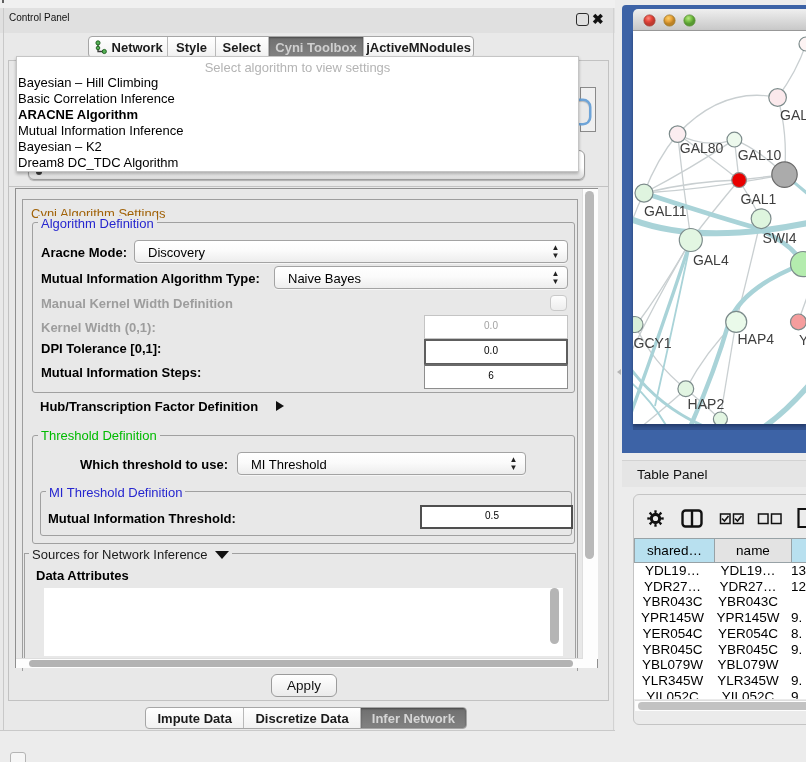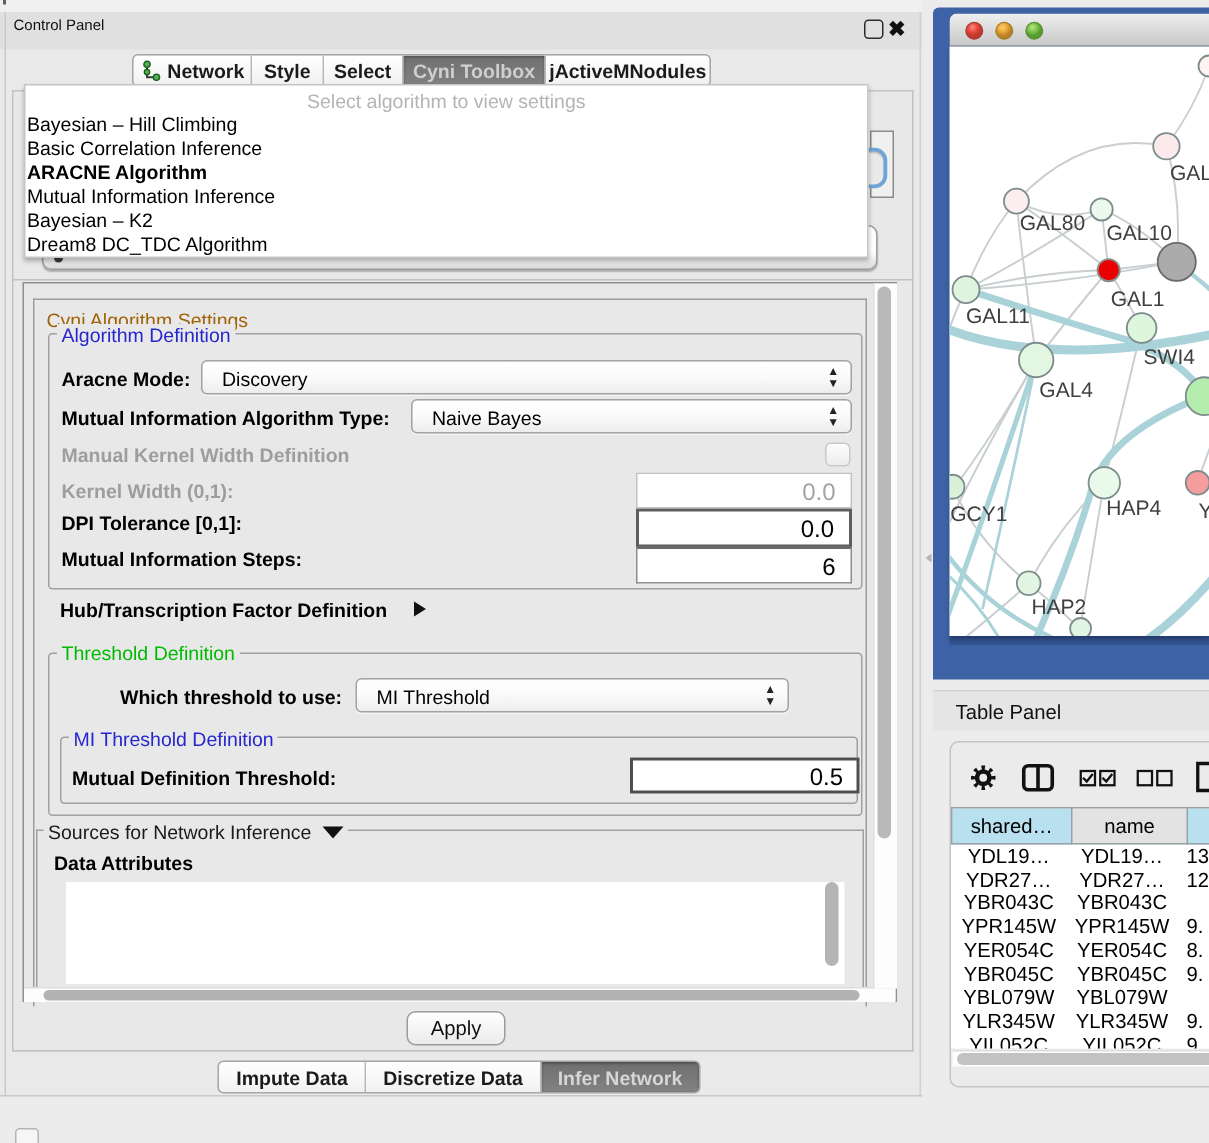--- a/index.html
+++ b/index.html
@@ -6,21 +6,21 @@
 body{width:806px;height:762px;overflow:hidden;background:#ececec;font-family:"Liberation Sans",sans-serif;}
 #root{position:relative;width:806px;height:762px;overflow:hidden;}
 .abs{position:absolute;}
 .b13{font-size:13px;font-weight:bold;color:#000;white-space:nowrap;}
 .gray{color:#9d9d9d;}
 .gbox{position:absolute;border:1px solid #a0a0a0;border-radius:3px;}
 .gtitle{position:absolute;background:#e8e8e8;padding:0 3px;font-size:13px;white-space:nowrap;}
 .combo{position:absolute;background:linear-gradient(#ffffff 0%,#fbfbfb 45%,#ededed 100%);border:1px solid #a3a3a3;border-radius:4px;box-shadow:0 1px 0 rgba(255,255,255,.6);}
 .combo .ctext{position:absolute;left:13px;top:4px;font-size:13px;color:#000;white-space:nowrap;}
 .arr{position:absolute;right:7px;top:3px;width:9px;font-size:8px;line-height:8px;color:#222;text-align:center;}
-.tfield{position:absolute;background:#fff;font-size:16px;text-align:right;}
+.tfield{position:absolute;background:#fff;font-size:10px;text-align:center;}
 .seg{position:absolute;display:flex;background:linear-gradient(#ffffff,#f1f1f1);border:1px solid #a6a6a6;border-radius:4px;overflow:hidden;}
 .seg .sg{height:100%;display:flex;align-items:center;justify-content:center;font-size:13px;font-weight:bold;color:#1b1b1b;border-right:1px solid #b9b9b9;}
 .seg .sg:last-child{border-right:none;}
 .seg .sel{background:linear-gradient(#6f6f6f,#828282);color:#cfcfcf;box-shadow:inset 0 1px 2px rgba(0,0,0,.35);}
 </style>
 </head>
 <body>
 <div id="root">
 
 <div class="abs" id="cpanel" style="left:0;top:0;width:615px;height:731px;background:#e9e9e9;">
@@ -95,21 +95,21 @@
   <div class="gtitle" style="left:38px;top:428px;color:#00bb00;">Threshold Definition</div>
 
   <div class="b13 abs" style="left:80px;top:457px;">Which threshold to use:</div>
   <div class="combo" style="left:237px;top:452px;width:289px;height:23px;box-sizing:border-box;">
     <div class="ctext">MI Threshold</div>
     <div class="arr">▲<br>▼</div>
   </div>
 
   <div class="gbox" style="left:40px;top:491px;width:530px;height:43px;"></div>
   <div class="gtitle" style="left:46px;top:485px;color:#2626cf;">MI Threshold Definition</div>
-  <div class="b13 abs" style="left:48px;top:511px;">Mutual Definition Threshold:</div>
+  <div class="b13 abs" style="left:48px;top:511px;">Mutual Information Threshold:</div>
   <div class="tfield" style="left:420px;top:505px;width:153px;height:24px;border:2px solid #4f4f4f;box-sizing:border-box;color:#000;padding:3px 9px 0 0;">0.5</div>
 
   <div class="gbox" style="left:24px;top:553px;width:550px;height:114px;border-bottom:none;border-radius:0;"></div>
   <div class="gtitle" style="left:29px;top:547px;color:#1a1a1a;">Sources for Network Inference&nbsp;&nbsp;<span style="display:inline-block;width:0;height:0;border-top:8px solid #111;border-left:7.5px solid transparent;border-right:7.5px solid transparent;"></span></div>
 
   <div class="b13 abs" style="left:36px;top:568px;">Data Attributes</div>
 
   <div class="abs" style="left:44px;top:588px;width:519px;height:68px;background:#fff;"></div>
   <div class="abs" style="left:549.5px;top:588px;width:9px;height:56px;border-radius:5px;background:#b5b5b5;"></div>
 

